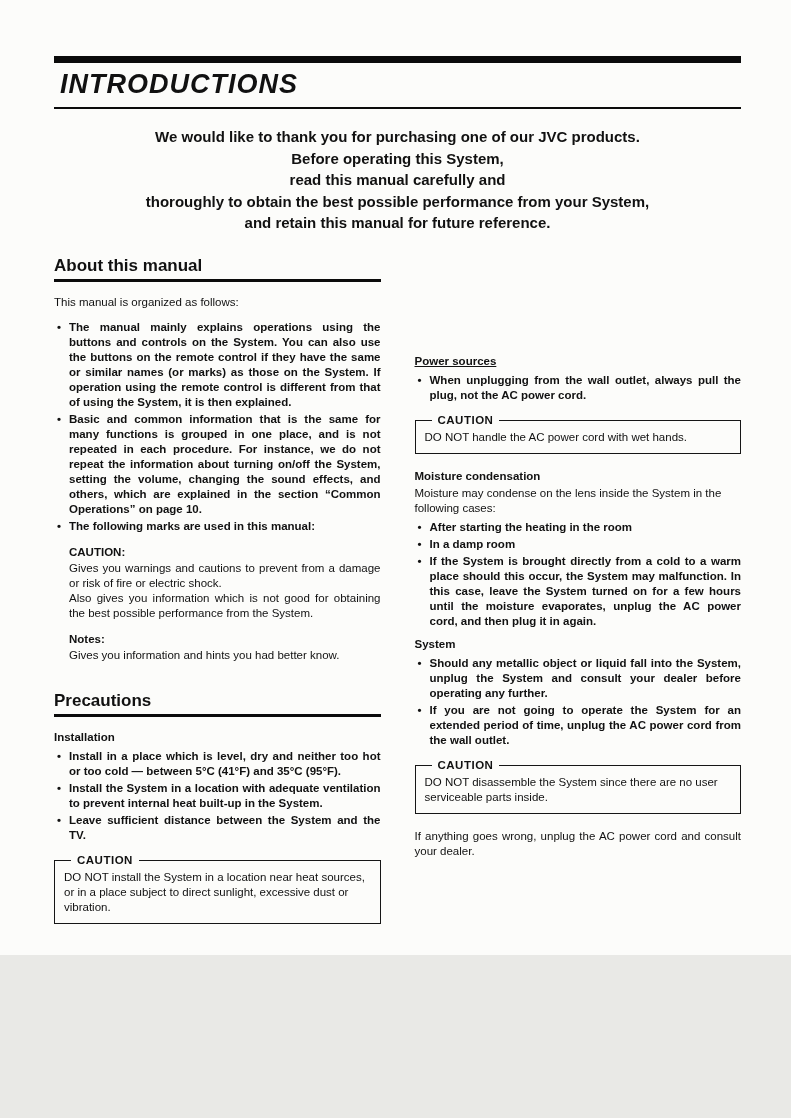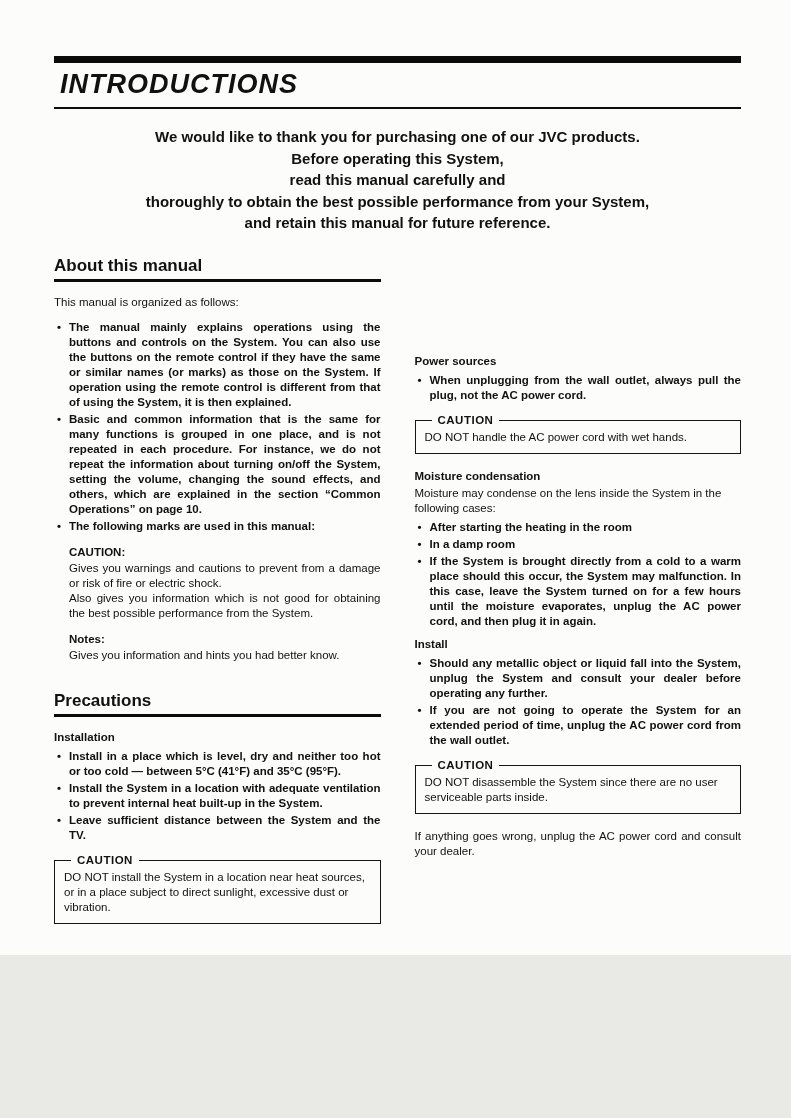--- a/index.html
+++ b/index.html
@@ -132,39 +132,39 @@
 
       <div class="caution-box">
         <span class="label">CAUTION</span>
         <p>DO NOT install the System in a location near heat sources, or in a place subject to direct sunlight, excessive dust or vibration.</p>
       </div>
 
     </div>
 
     <div class="col">
 
-      <h3 class="sub-heading" style="margin-top:16px;">Power sources</h3>
+      <h3 class="sub-heading" style="margin-top:16px;text-decoration:underline;">Power sources</h3>
       <ul class="bullets">
         <li>When unplugging from the wall outlet, always pull the plug, not the AC power cord.</li>
       </ul>
 
       <div class="caution-box">
         <span class="label">CAUTION</span>
         <p>DO NOT handle the AC power cord with wet hands.</p>
       </div>
 
       <h3 class="sub-heading">Moisture condensation</h3>
       <p>Moisture may condense on the lens inside the System in the following cases:</p>
       <ul class="bullets">
         <li>After starting the heating in the room</li>
         <li>In a damp room</li>
         <li>If the System is brought directly from a cold to a warm place should this occur, the System may malfunction. In this case, leave the System turned on for a few hours until the moisture evaporates, unplug the AC power cord, and then plug it in again.</li>
       </ul>
 
-      <h3 class="sub-heading mt8">Install</h3>
+      <h3 class="sub-heading mt8">System</h3>
       <ul class="bullets">
         <li>Should any metallic object or liquid fall into the System, unplug the System and consult your dealer before operating any further.</li>
         <li>If you are not going to operate the System for an extended period of time, unplug the AC power cord from the wall outlet.</li>
       </ul>
 
       <div class="caution-box">
         <span class="label">CAUTION</span>
         <p>DO NOT disassemble the System since there are no user serviceable parts inside.</p>
       </div>
 

